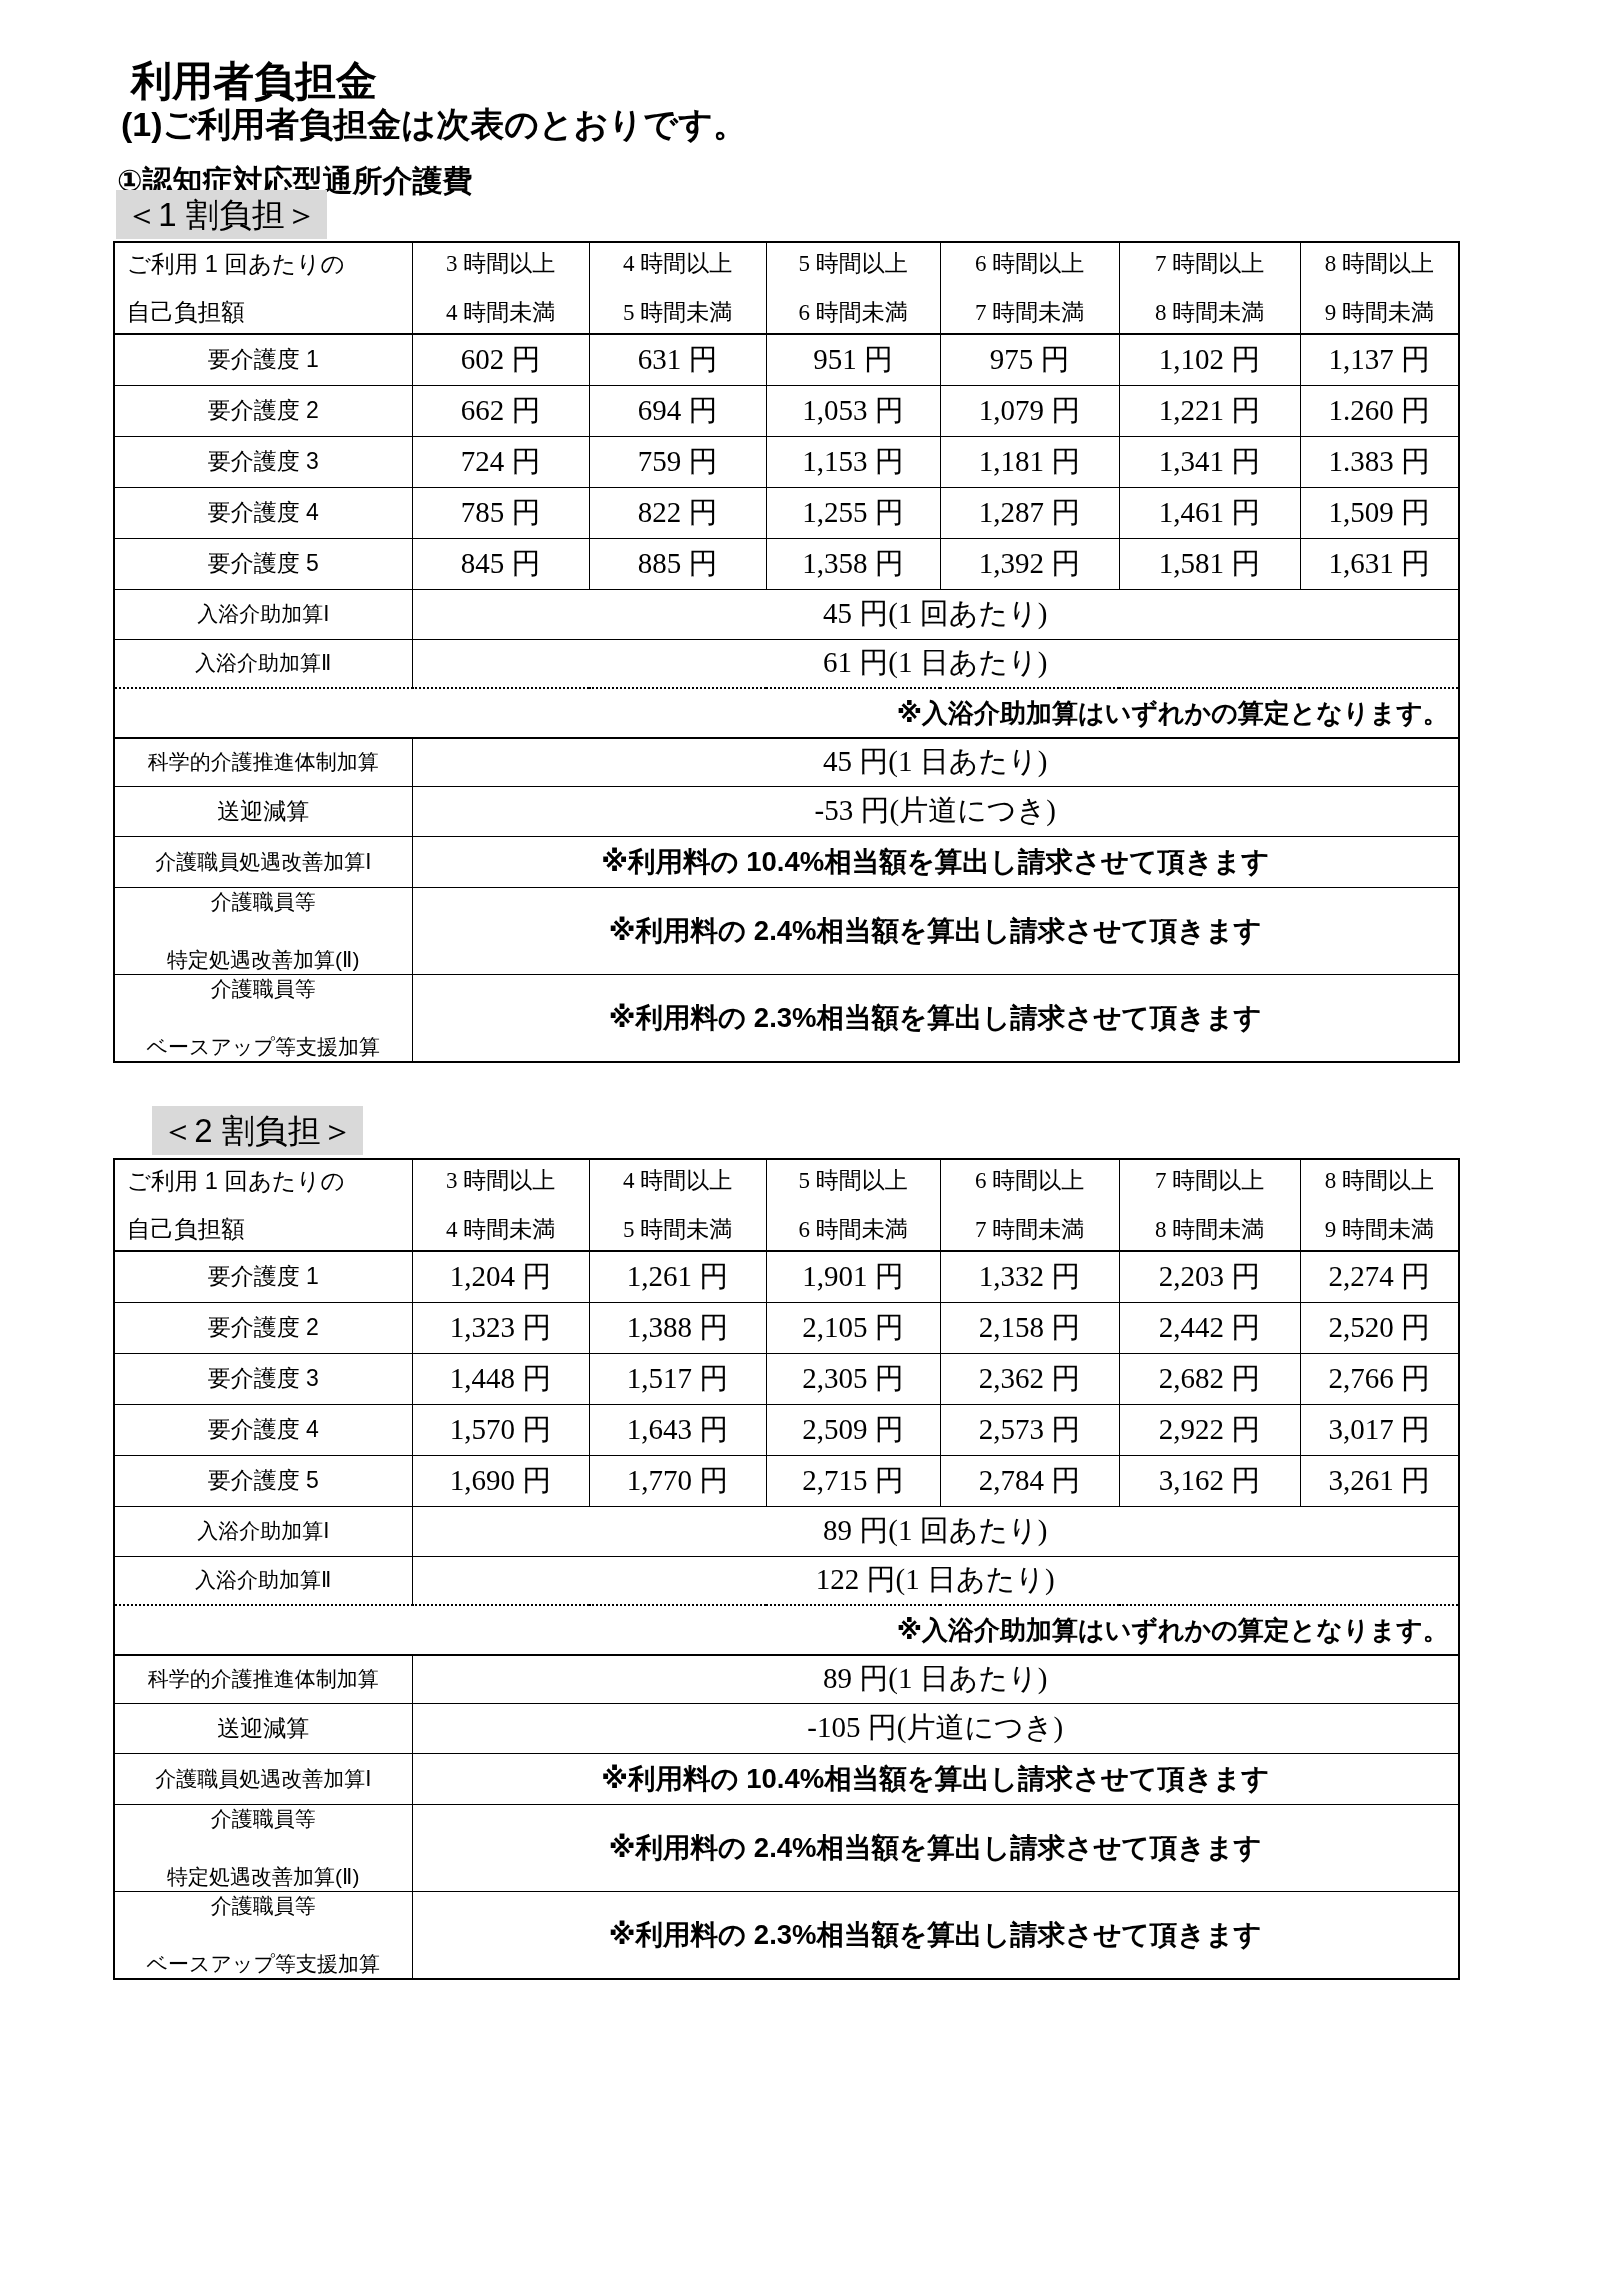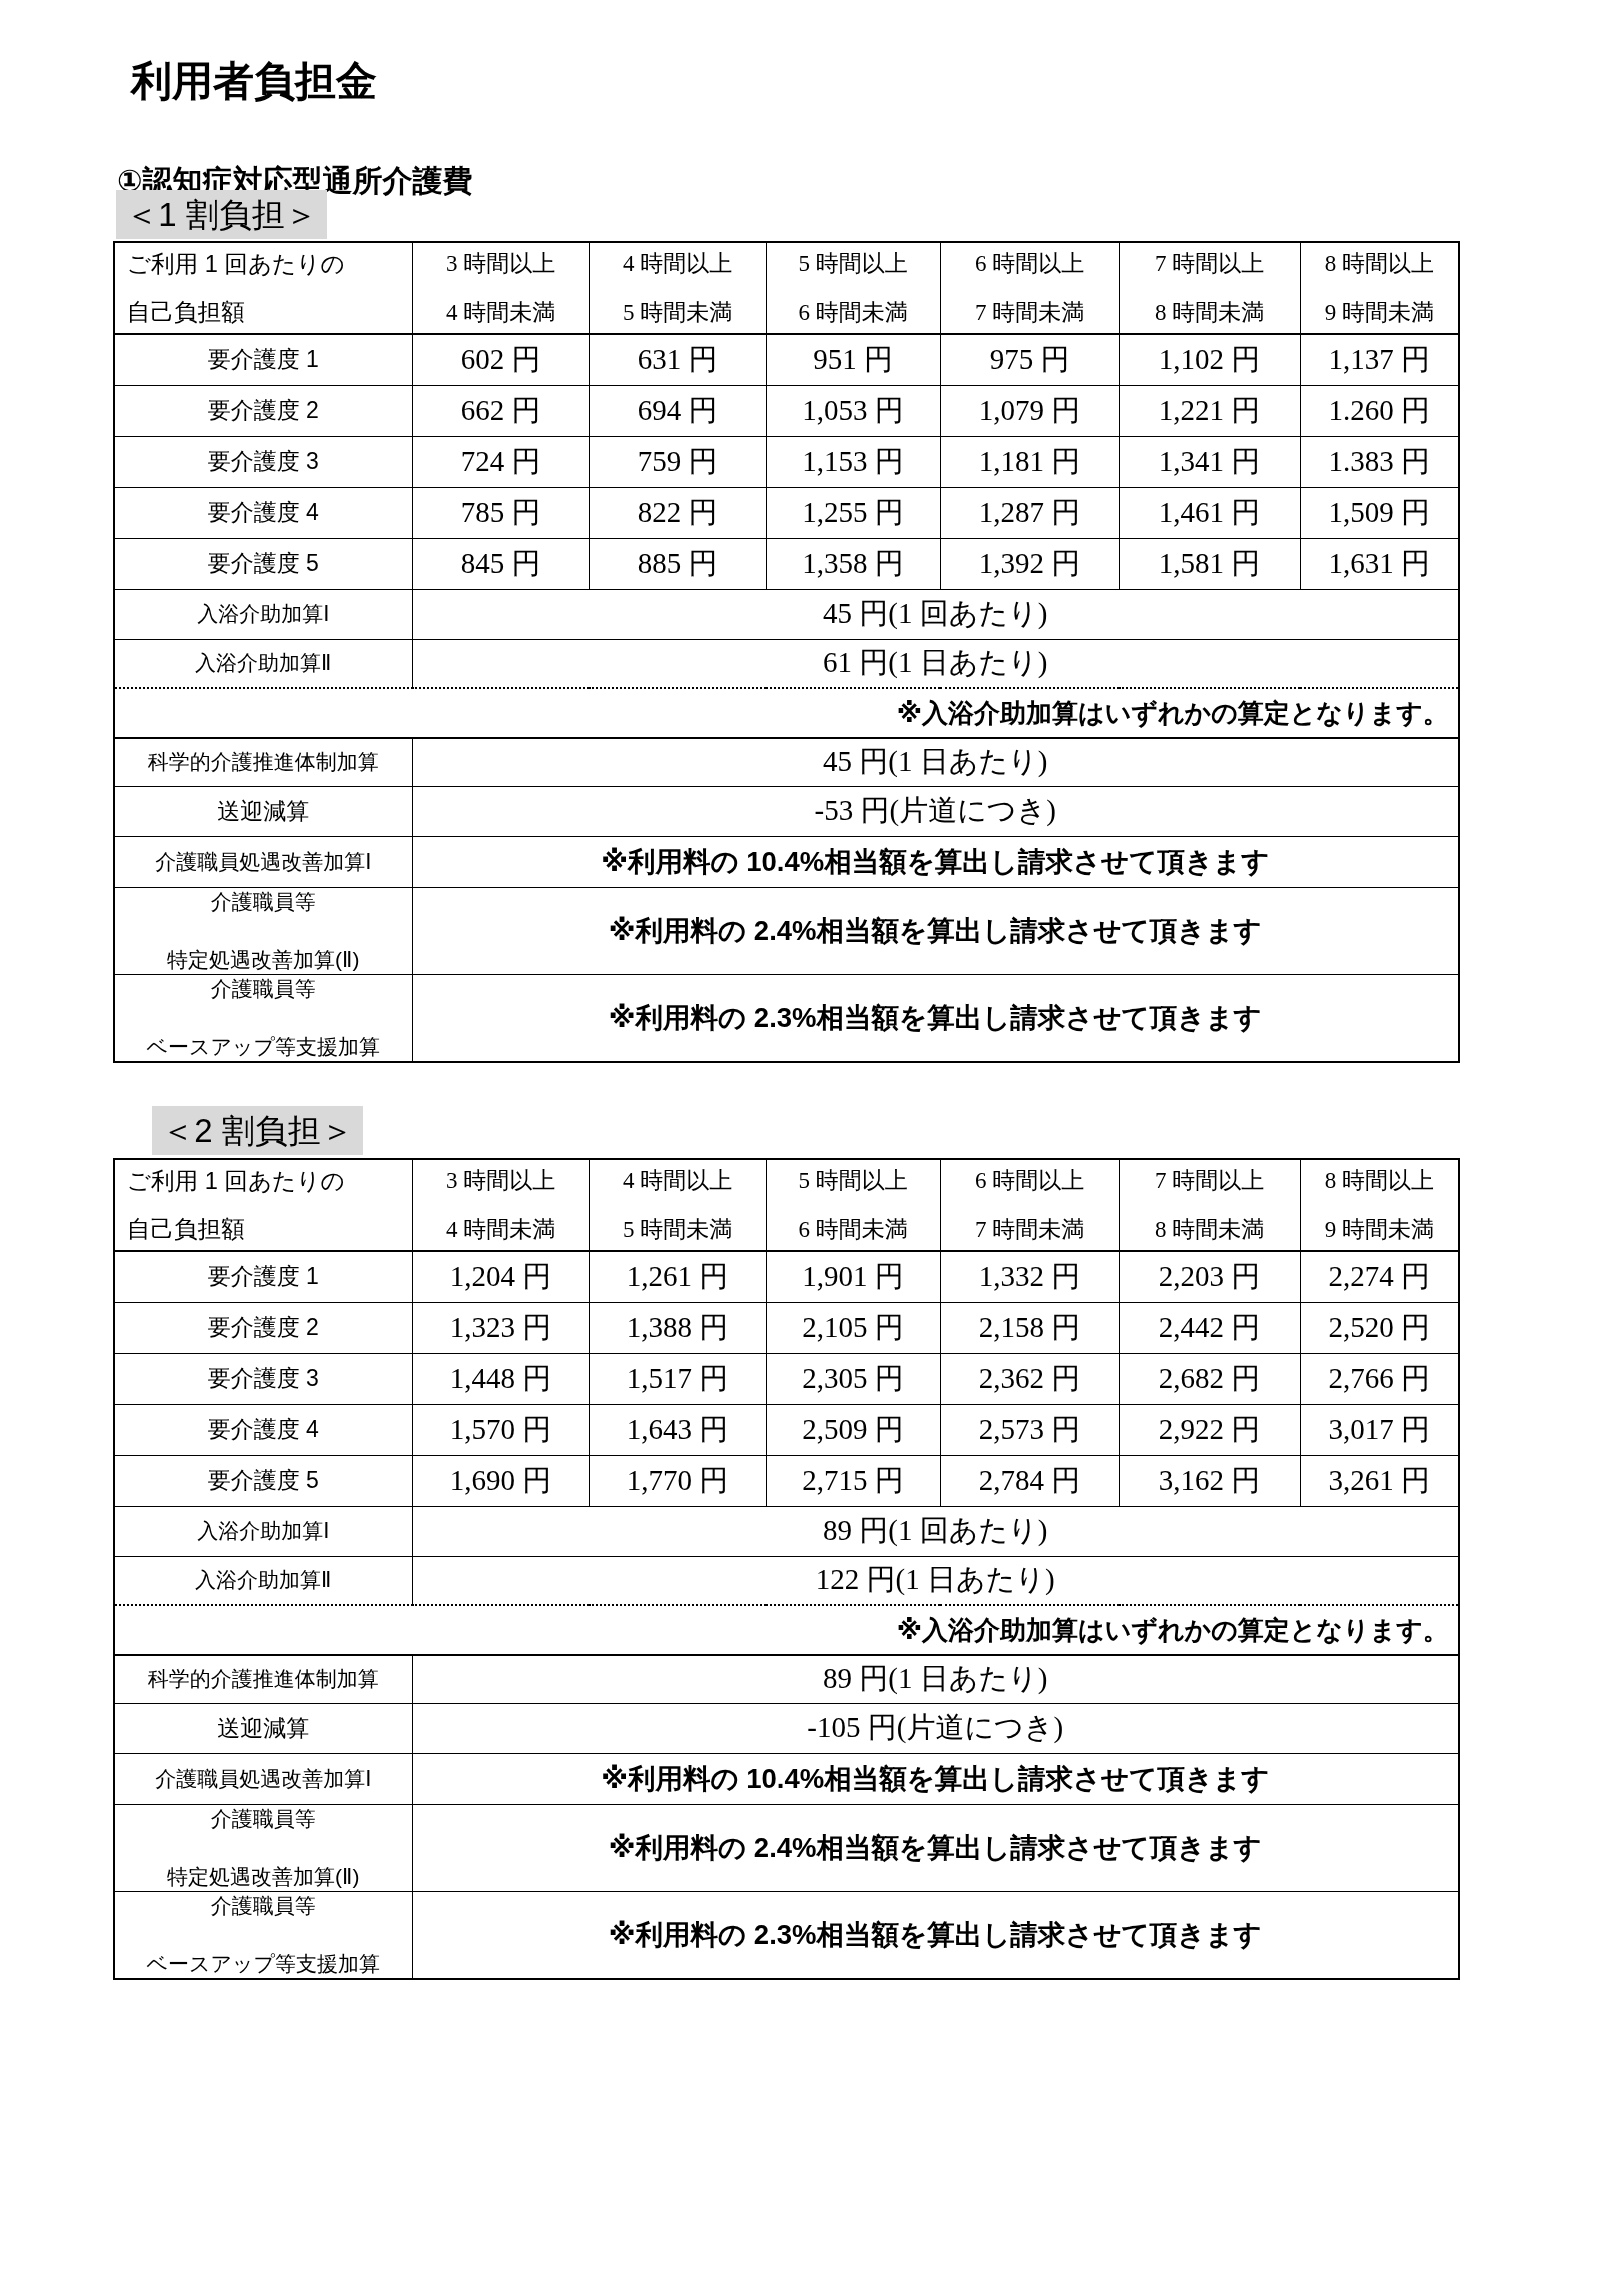--- a/index.html
+++ b/index.html
@@ -76,20 +76,21 @@
   col.c4 { width: 179px; }
   col.c5 { width: 181px; }
   col.c6 { width: 159px; }
 </style>
 </head>
 <body>
 
 <div class="page">
 
   <div class="abs t-main">利用者負担金</div>
+  <div class="abs t-sub">(1)ご利用者負担金は次表のとおりです。</div>
   <div class="abs t-sec">①認知症対応型通所介護費</div>
 
   <div class="ratebox rb1">＜1 割負担＞</div>
 
   <table class="fee tbl1">
     <colgroup>
       <col class="c0">
         <col class="c1">
         <col class="c2">
         <col class="c3">

